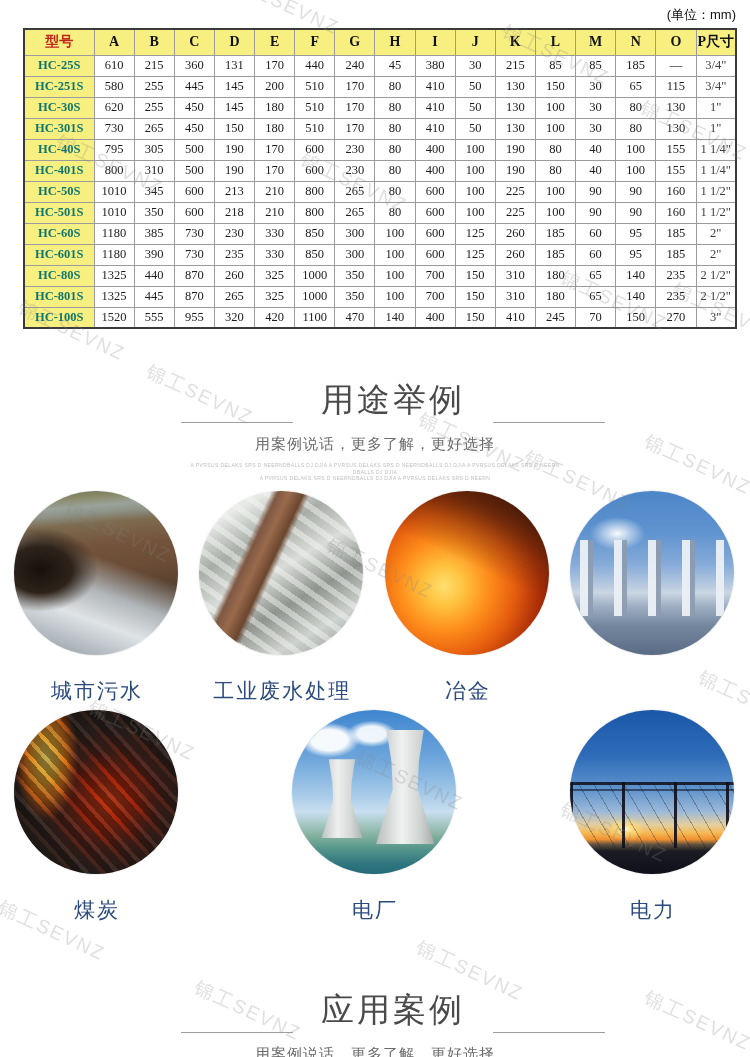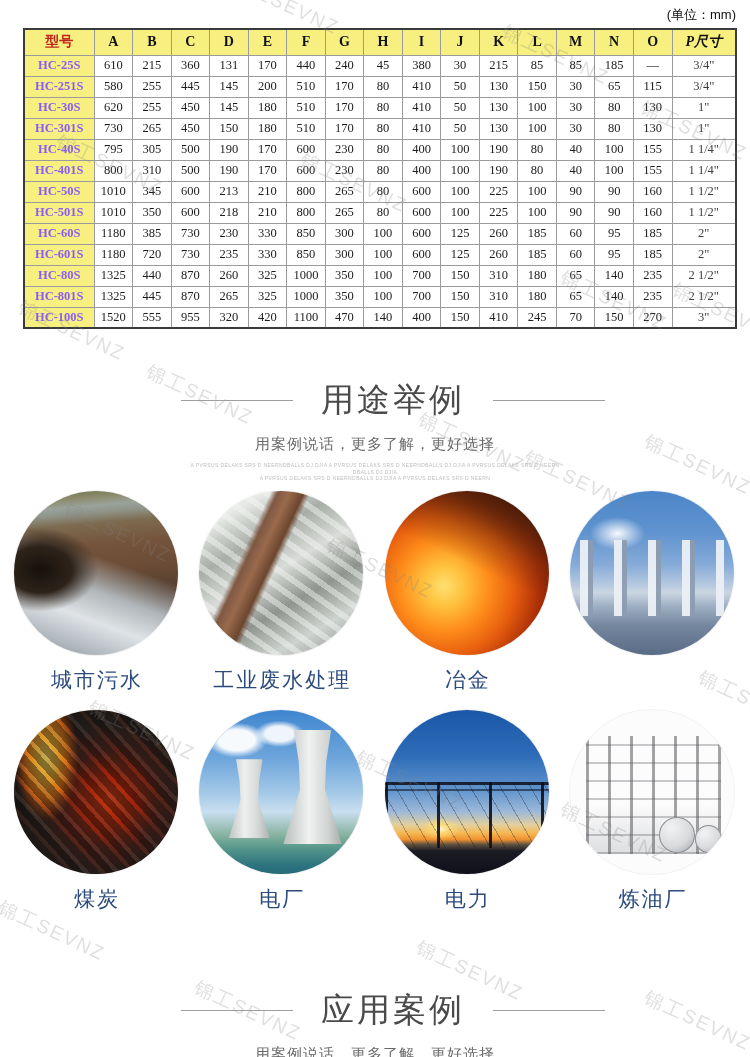--- a/index.html
+++ b/index.html
@@ -13,41 +13,41 @@
   
   .unit-note { position:absolute; top:6px; right:14px; font-size:13px; color:#111; z-index:6;margin-left:36px; }
 
   
   table.spec { position:absolute; top:28px; left:23px; width:714px; border-collapse:collapse;
                table-layout:fixed; border:2px solid #3a3a3a; z-index:4; background:#fff; }
   table.spec th, table.spec td { border:1px solid #9b9b9b; text-align:center; overflow:hidden;
                font-family:"Liberation Serif", serif; }
   table.spec th { background:#f7ef80; height:26px; font-size:14px; font-weight:bold; color:#111; }
   table.spec th.model-h { color:#c2271c; width:70px; }
-  table.spec th.p-h { width:64px;font-style:italic; }
+  table.spec th.p-h { width:40px; }
   table.spec td { height:21px; font-size:12.5px; color:#1c1c1c; background:#fff; }
-  table.spec td.model-cell { background:#f7ef80; color:#8b5cf6; font-weight:bold; font-size:12.5px; }
+  table.spec td.model-cell { background:#f7ef80; color:#0f766e; font-weight:bold; font-size:12.5px; }
   table.spec td.p-cell { color:#3d3d3d; }
 
   
   .section { position:absolute; left:0; width:750px; text-align:center; z-index:6; }
-  .sec-head { display:flex; align-items:center; justify-content:center;margin-left:36px; }
+  .sec-head { display:flex; align-items:flex-end; justify-content:center;margin-left:36px; }
   .sec-line { width:112px; height:1px; background:#9e9e9e; }
   .sec-title { font-size:33px; color:#4a4a4a; letter-spacing:3px; margin:0 28px; }
   .sec-sub { margin-top:12px; font-size:15px; color:#6b6b6b; letter-spacing:1px; }
   .fineprint { margin-top:8px; font-size:5px; line-height:6.5px; color:#bdbdbd; letter-spacing:.4px; }
 
   
   .gallery-row { position:absolute; left:0; width:750px; display:flex;
                  justify-content:space-between; padding:0 14px; z-index:4; }
   .gallery-item { width:166px; text-align:center; }
   .circle { position:relative; width:164px; height:164px; border-radius:50%; overflow:hidden;
             box-shadow:0 0 0 1px rgba(0,0,0,.05); }
   .circle span { position:absolute; display:block; }
-  .g-label { margin-top:11px; font-size:21px; color:#2b4a7d; letter-spacing:2px; }
+  .g-label { margin-top:22px; font-size:21px; color:#2b4a7d; letter-spacing:2px; }
 
   
   .c-city-sewage { background:
     radial-gradient(ellipse 58px 42px at 16% 48%, #16110c 0%, #2e231a 55%, rgba(62,48,36,0) 100%),
     linear-gradient(200deg, rgba(255,255,255,0) 42%, rgba(190,198,204,.88) 58%, #dfe3e6 72%, #aab2b8 88%, #8f979e 100%),
     linear-gradient(175deg, #667050 0%, #8b8a6a 7%, #9aa29a 12%, #8f9489 16%, #7d6b50 22%, #74543c 34%, #6b4c36 48%, #55402f 62%, #463527 78%, #3a2c20 100%); }
 
   
   .c-wastewater { background:
     linear-gradient(115deg, rgba(0,0,0,0) 30%, rgba(122,82,60,.95) 33%, #9a6a4c 38%, #6b462f 44%, rgba(0,0,0,0) 47%),
@@ -311,21 +311,21 @@
           <td>260</td>
           <td>185</td>
           <td>60</td>
           <td>95</td>
           <td>185</td>
           <td class="p-cell">2"</td>
         </tr>
         <tr>
           <td class="model-cell">HC-601S</td>
           <td>1180</td>
-          <td>720</td>
+          <td>390</td>
           <td>730</td>
           <td>235</td>
           <td>330</td>
           <td>850</td>
           <td>300</td>
           <td>100</td>
           <td>600</td>
           <td>125</td>
           <td>260</td>
           <td>185</td>
@@ -458,28 +458,20 @@
         </div>
         <div class="g-label">电厂</div>
       </div>
       <div class="gallery-item">
         <div class="circle c-power">
           <span class="layer1"></span>
           <span class="layer2"></span>
           <span class="layer3"></span>
         </div>
         <div class="g-label">电力</div>
-      </div>
-      <div class="gallery-item">
-        <div class="circle c-refinery">
-          <span class="layer1"></span>
-          <span class="layer2"></span>
-          <span class="layer3"></span>
-        </div>
-        <div class="g-label">炼油厂</div>
       </div>
     </div>
 
   <div class="section" style="top:988px;">
     <div class="sec-head">
       <span class="sec-line"></span>
       <span class="sec-title">应用案例</span>
       <span class="sec-line"></span>
     </div>
     <div class="sec-sub">用案例说话，更多了解，更好选择</div>

